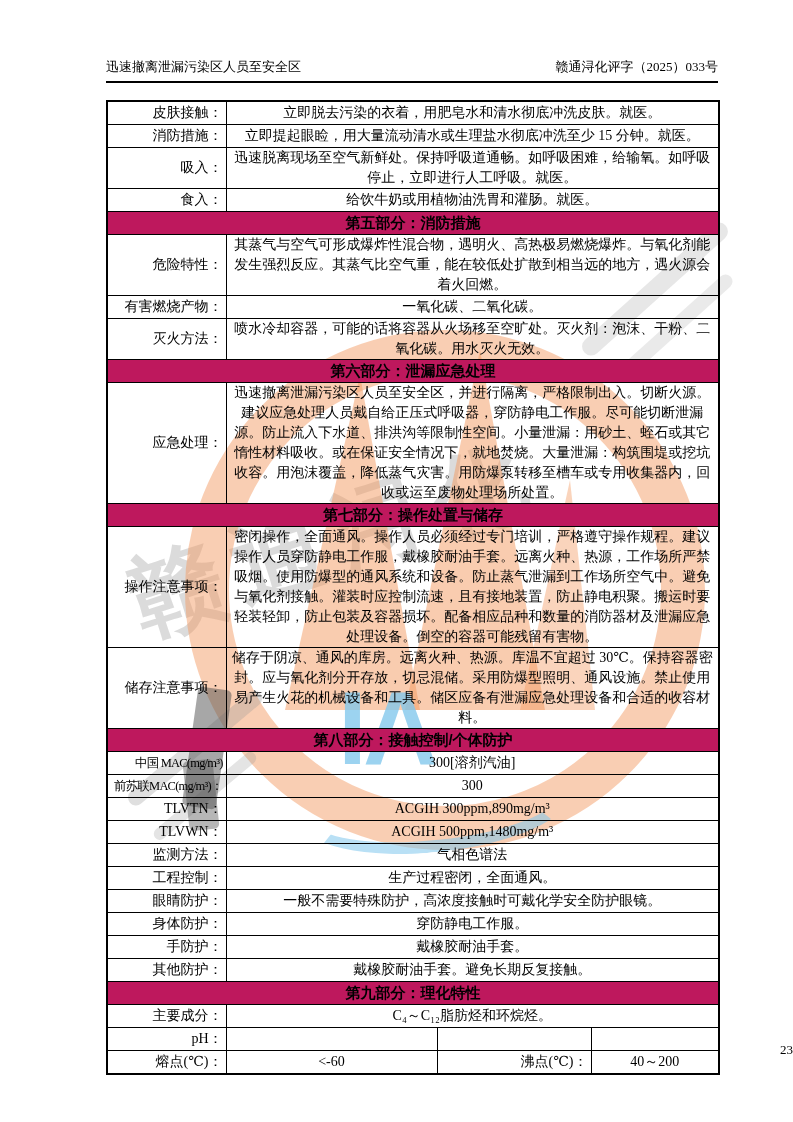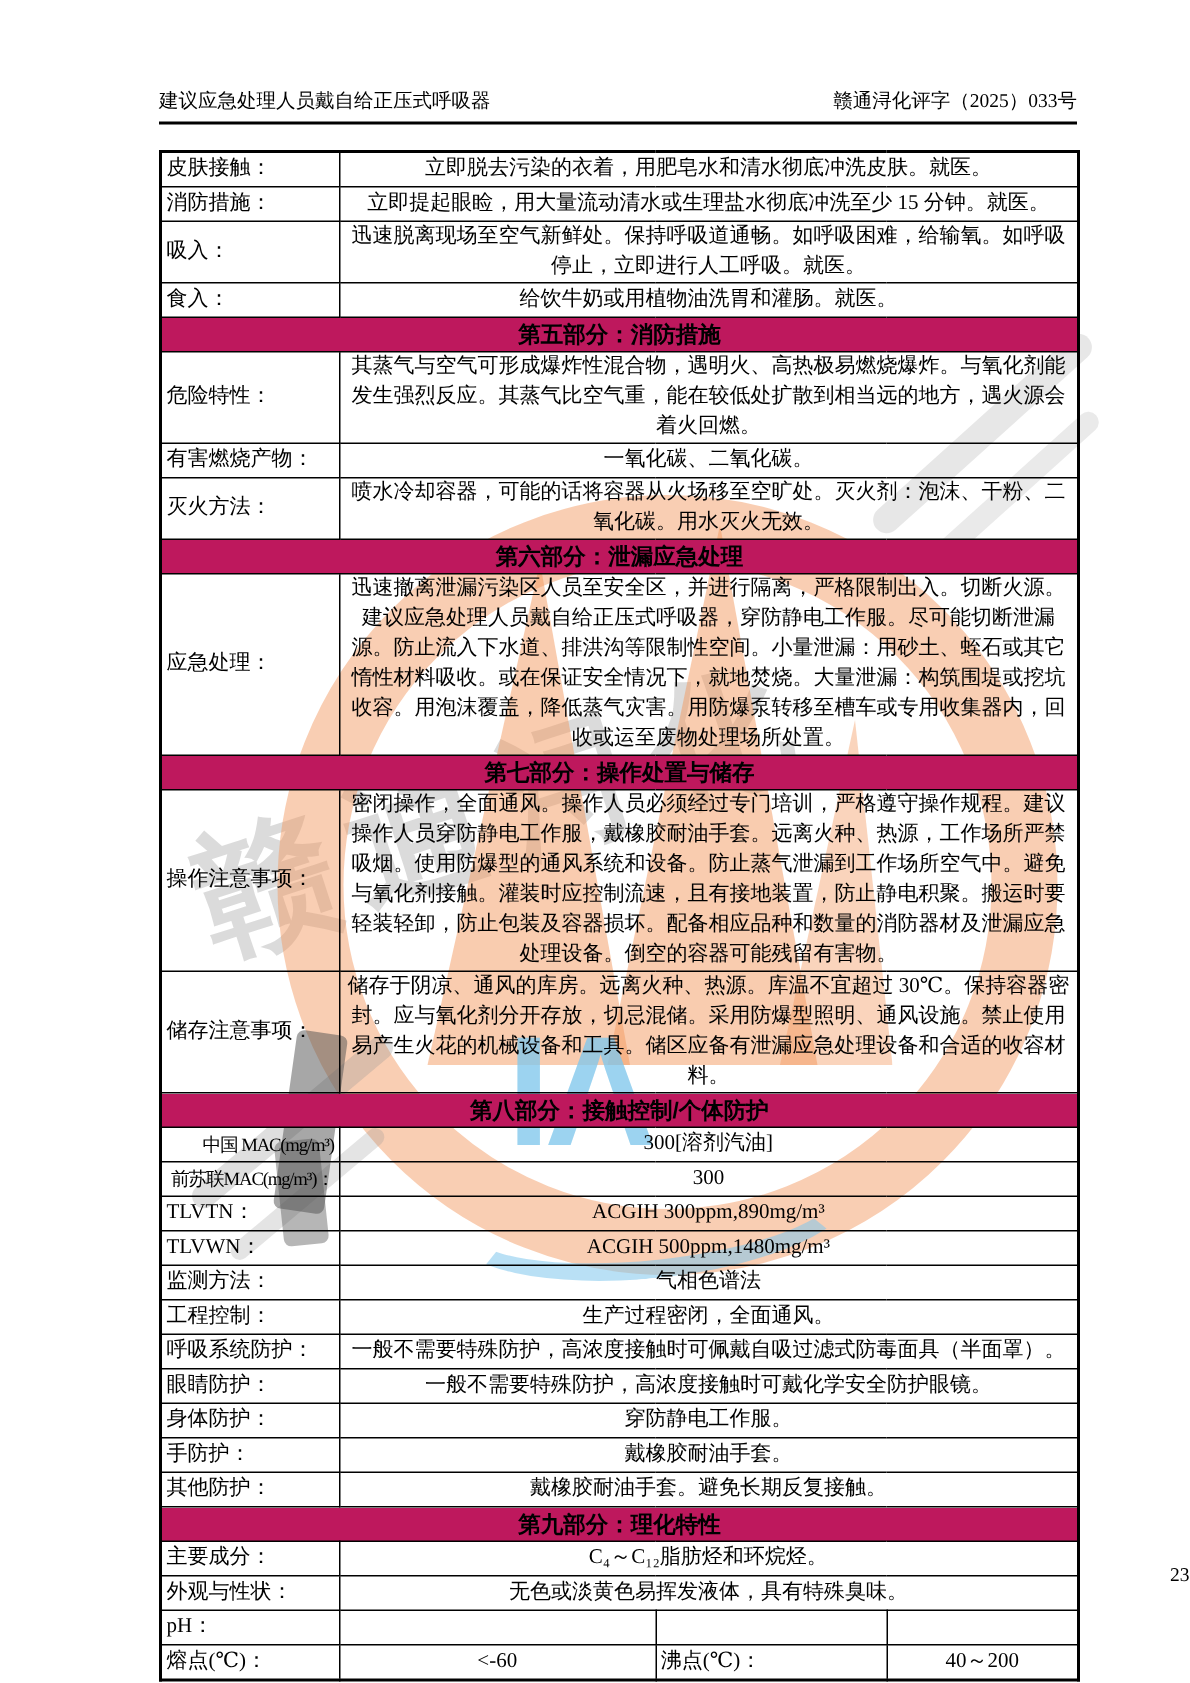--- a/index.html
+++ b/index.html
@@ -49,21 +49,21 @@
 
   
   table.msds {
     position:absolute; left:106px; top:100px; width:612px; z-index:2;
     border-collapse:collapse; table-layout:fixed; background:transparent;
     font-size:14px;
   }
   table.msds, table.msds td { border:1px solid #000; }
   table.msds { border-width:2px; }
   td { padding:0 3px; vertical-align:middle; overflow:hidden; }
-  td.lbl { height:22px; line-height:20px; }
+  td.lbl { text-align:right; height:22px; line-height:20px; }
   td.val { text-align:center; line-height:20px; }
   td.sec {
     text-align:center; font-weight:bold; height:22px;
     background:#be185d; font-size:15px;
     font-family:"Liberation Sans","DejaVu Sans",sans-serif;
   }
   td.cond { font-size:12.5px; letter-spacing:-0.8px; text-align:right; padding-left:1px; white-space:nowrap; }
 
   
   .footer {
@@ -88,21 +88,21 @@
     <div class="wm-blue-arc"></div>
     <div class="wm-gray1"></div>
     <div class="wm-gray2"></div>
     <div class="wm-gray3"></div>
     <div class="wm-gray4"></div>
     <div class="wm-dark1"></div>
     <div class="wm-dark2"></div>
   </div>
 
   <div class="header">
-    <span class="hdr-left">建议应急处理人员戴自给正压式呼吸器</span>
+    <span class="hdr-left">迅速撤离泄漏污染区人员至安全区</span>
     <span class="hdr-right">赣通浔化评字（2025）033号</span>
   </div>
 
   <table class="msds">
     <colgroup>
       <col style="width:119px">
       <col style="width:211px">
       <col style="width:154px">
       <col style="width:128px">
     </colgroup>
@@ -177,24 +177,20 @@
         </tr>
         <tr>
           <td class="lbl">监测方法：</td>
           <td colspan="3" class="val">气相色谱法</td>
         </tr>
         <tr>
           <td class="lbl">工程控制：</td>
           <td colspan="3" class="val">生产过程密闭，全面通风。</td>
         </tr>
         <tr>
-          <td class="lbl">呼吸系统防护：</td>
-          <td colspan="3" class="val">一般不需要特殊防护，高浓度接触时可佩戴自吸过滤式防毒面具（半面罩）。</td>
-        </tr>
-        <tr>
           <td class="lbl">眼睛防护：</td>
           <td colspan="3" class="val">一般不需要特殊防护，高浓度接触时可戴化学安全防护眼镜。</td>
         </tr>
         <tr>
           <td class="lbl">身体防护：</td>
           <td colspan="3" class="val">穿防静电工作服。</td>
         </tr>
         <tr>
           <td class="lbl">手防护：</td>
           <td colspan="3" class="val">戴橡胶耐油手套。</td>
@@ -202,24 +198,20 @@
         <tr>
           <td class="lbl">其他防护：</td>
           <td colspan="3" class="val">戴橡胶耐油手套。避免长期反复接触。</td>
         </tr>
         <tr>
           <td colspan="4" class="sec">第九部分：理化特性</td>
         </tr>
         <tr>
           <td class="lbl">主要成分：</td>
           <td colspan="3" class="val">C₄～C₁₂脂肪烃和环烷烃。</td>
-        </tr>
-        <tr>
-          <td class="lbl">外观与性状：</td>
-          <td colspan="3" class="val">无色或淡黄色易挥发液体，具有特殊臭味。</td>
         </tr>
         <tr>
           <td class="lbl">pH：</td>
           <td class="val"></td>
           <td class="lbl"></td>
           <td class="val"></td>
         </tr>
         <tr>
           <td class="lbl">熔点(℃)：</td>
           <td class="val">&lt;-60</td>

